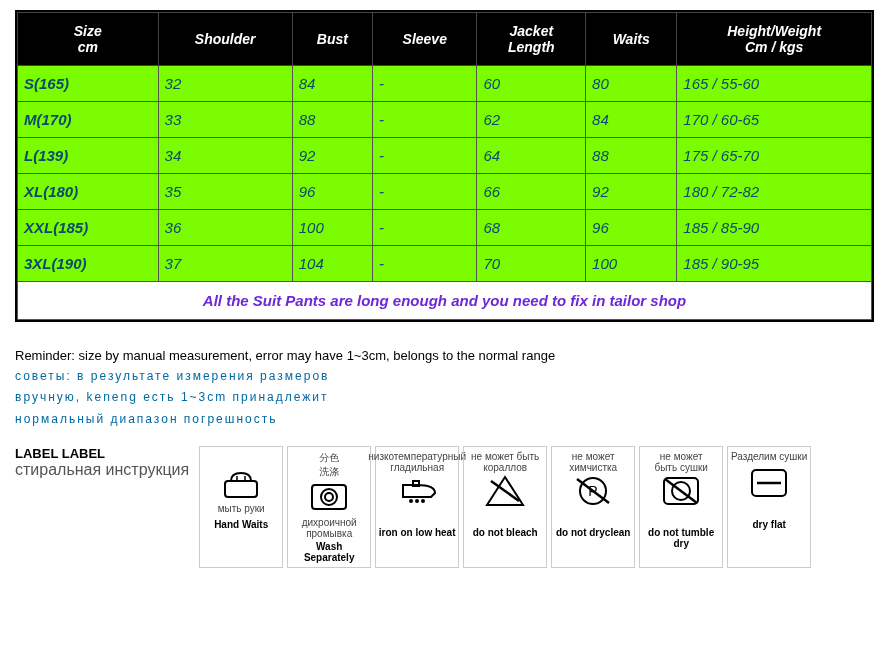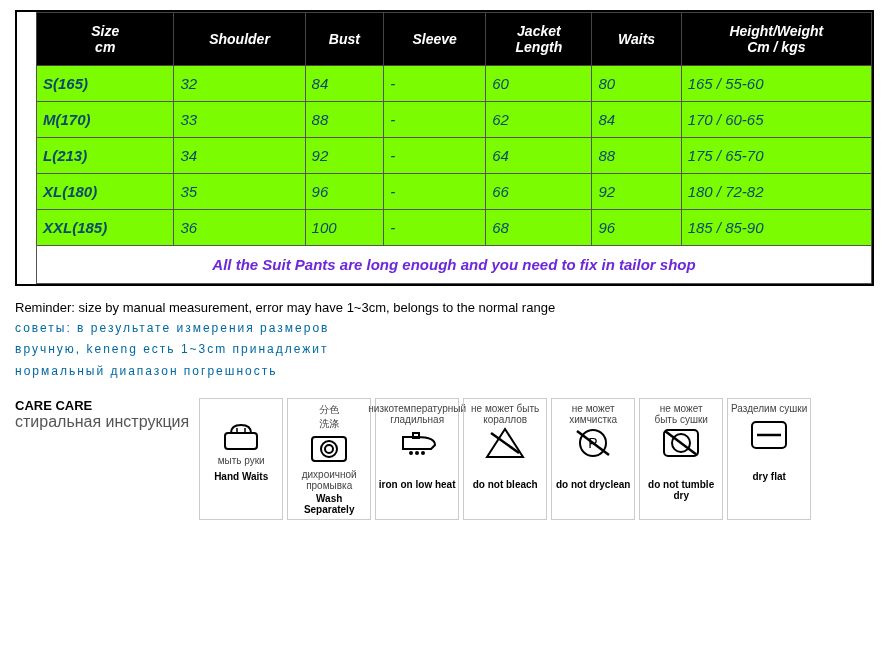--- a/index.html
+++ b/index.html
@@ -8,22 +8,21 @@
       min-height: 666px;
       background: #fff;
       font-family: Arial, sans-serif;
       font-size: 13px;
       color: #000;
       padding: 10px 15px;
     }
 
     .table-container {
       border: 2px solid #000;
-      margin-bottom: 12px;
-      padding-left: 19px;
+      margin-bottom: 24px;
     }
 
     table {
       width: 100%;
       border-collapse: collapse;
     }
 
     thead tr {
       background: #000;
       color: #fff;
@@ -186,21 +185,21 @@
           <tr>
             <td>M(170)</td>
             <td>33</td>
             <td>88</td>
             <td>-</td>
             <td>62</td>
             <td>84</td>
             <td>170 /  60-65</td>
           </tr>
           <tr>
-            <td>L(213)</td>
+            <td>L(139)</td>
             <td>34</td>
             <td>92</td>
             <td>-</td>
             <td>64</td>
             <td>88</td>
             <td>175 / 65-70</td>
           </tr>
           <tr>
             <td>XL(180)</td>
             <td>35</td>
@@ -211,40 +210,49 @@
             <td>180 / 72-82</td>
           </tr>
           <tr>
             <td>XXL(185)</td>
             <td>36</td>
             <td>100</td>
             <td>-</td>
             <td>68</td>
             <td>96</td>
             <td>185 / 85-90</td>
+          </tr>
+          <tr>
+            <td>3XL(190)</td>
+            <td>37</td>
+            <td>104</td>
+            <td>-</td>
+            <td>70</td>
+            <td>100</td>
+            <td>185 / 90-95</td>
           </tr>
           <tr class="note-row">
             <td colspan="7">All the Suit Pants are long enough and you need to fix in tailor shop</td>
           </tr>
         </tbody>
     </table>
   </div>
 
   <div class="reminder">
     <div class="reminder-main">Reminder: size by manual measurement, error may have 1~3cm, belongs to the normal range</div>
     <div class="reminder-russian">
       <span>советы: в результате измерения размеров</span><br>
       <span>вручную, keneng есть 1~3cm принадлежит</span><br>
       <span>нормальный диапазон погрешность</span>
     </div>
   </div>
 
   <div class="care-section">
     <div class="care-label-block">
-      <span class="care-label-title">CARE CARE</span>
+      <span class="care-label-title">LABEL LABEL</span>
       <span class="care-label-subtitle">стиральная инструкция</span>
     </div>
     <div class="care-items" id="care-items">
 
     <div class="care-item">
           <div class="care-item-top"></div>
           <div class="care-icon">
             <svg viewBox="0 0 40 32" fill="none" stroke="#000" stroke-width="2">
     <rect x="4" y="14" width="32" height="16" rx="3"></rect>
     <path d="M10 14 Q10 6 20 6 Q30 6 30 14"></path>

